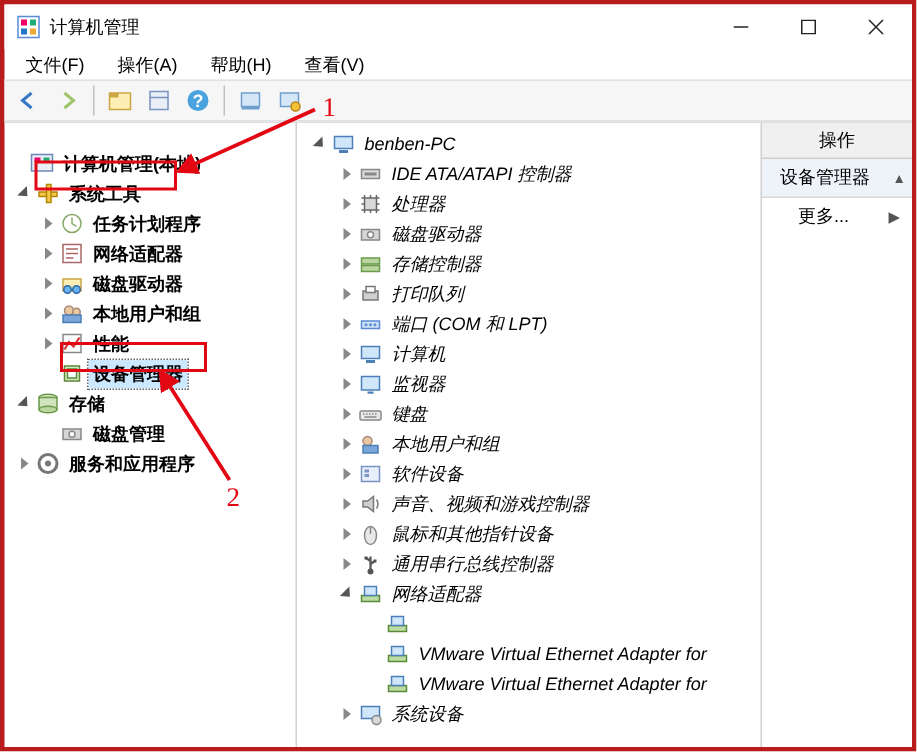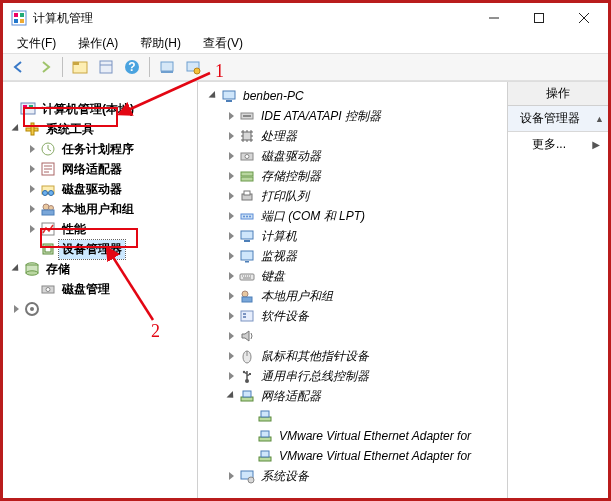--- a/index.html
+++ b/index.html
@@ -275,20 +275,21 @@
               <li>
                 <div class="row">
                   <span class="ind" style="width:4px"></span>
                   <span class="tw col"></span>
                   <span class="icon16">
                       <svg width="16" height="16">
                         <circle cx="8" cy="8" r="6" fill="none" stroke="#777" stroke-width="2"></circle>
                         <circle cx="8" cy="8" r="2" fill="#777"></circle>
                       </svg>
                     </span>
+                  <span class="lab">服务和应用程序</span>
                 </div>
               </li>
             </ul>
           </li>
         </ul>
       </div>
     </div>
 
     <div class="pane mpane">
       <div class="tree">
@@ -455,20 +456,21 @@
                 <li>
                   <div class="row">
                     <span class="ind" style="width:24px"></span>
                     <span class="tw col"></span>
                     <span class="icon16">
                       <svg width="16" height="16">
                         <path d="M3 6 H6 L10 3 V13 L6 10 H3 Z" fill="#cfcfcf" stroke="#777"></path>
                         <path d="M12 5 Q14 8 12 11" fill="none" stroke="#777"></path>
                       </svg>
                     </span>
+                    <span class="lab">声音、视频和游戏控制器</span>
                   </div>
                 </li>
                 <li>
                   <div class="row">
                     <span class="ind" style="width:24px"></span>
                     <span class="tw col"></span>
                     <span class="icon16">
                       <svg width="16" height="16">
                         <ellipse cx="8" cy="9" rx="4" ry="6" fill="#e8e8e8" stroke="#888"></ellipse>
                         <line x1="8" y1="3" x2="8" y2="8" stroke="#888"></line>

